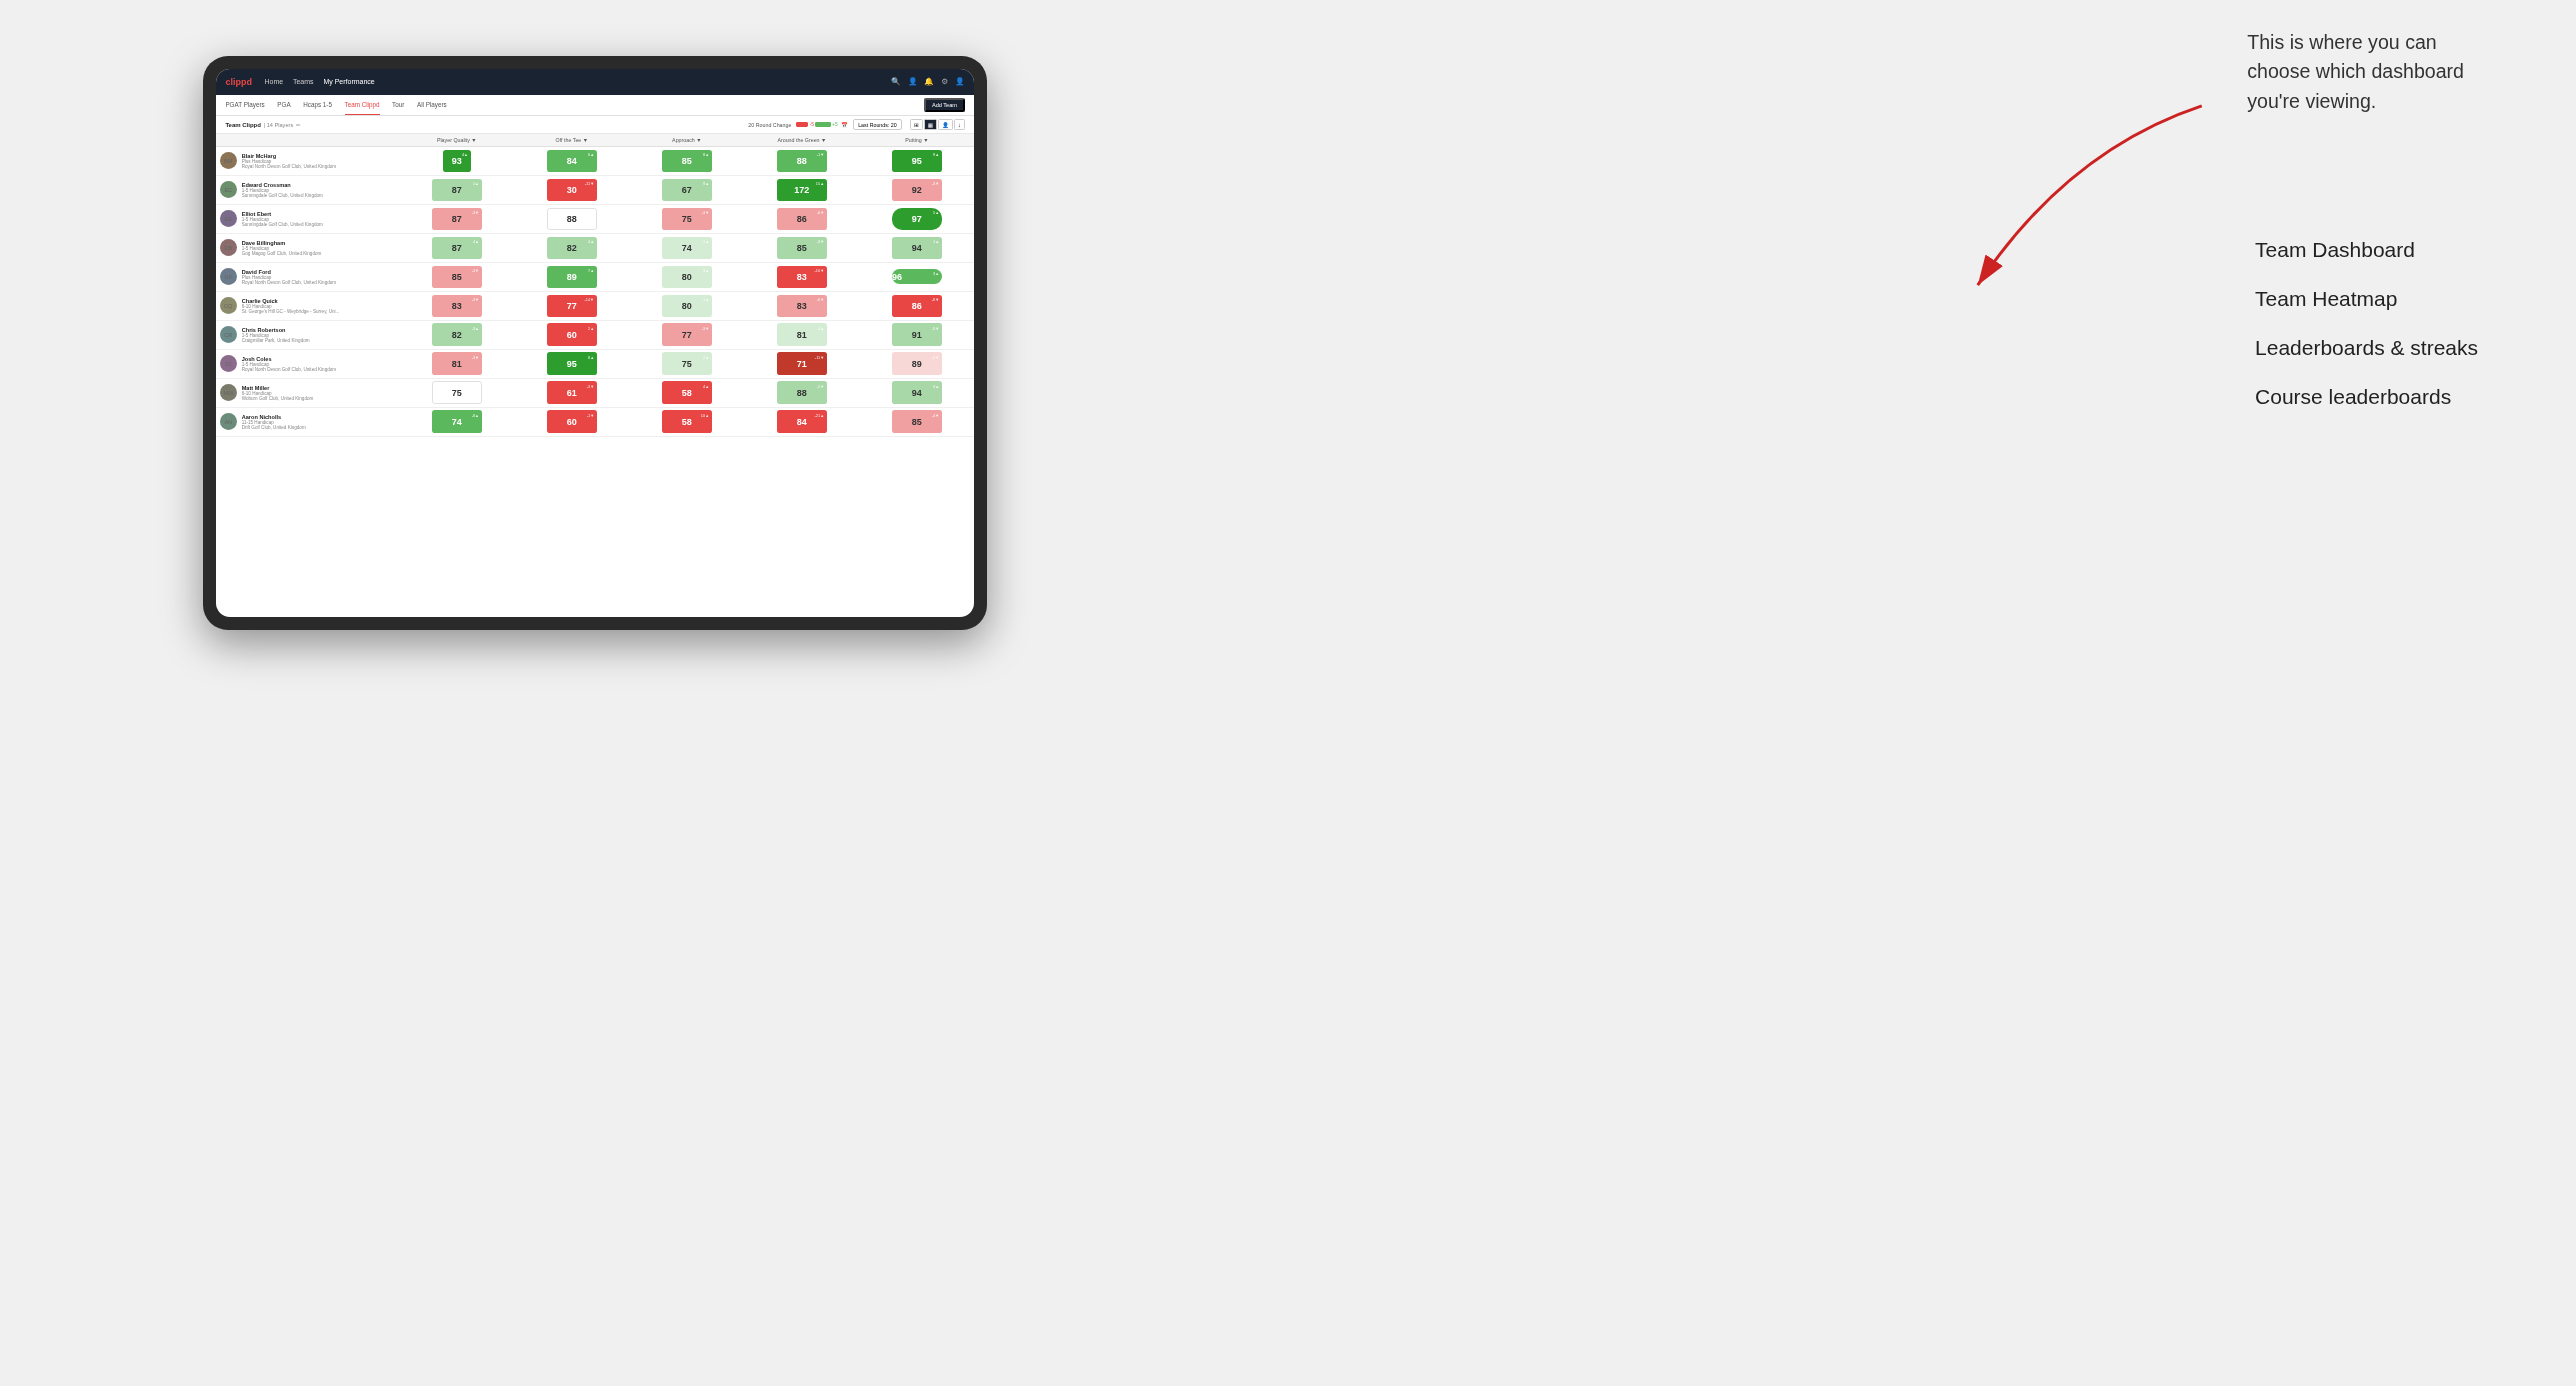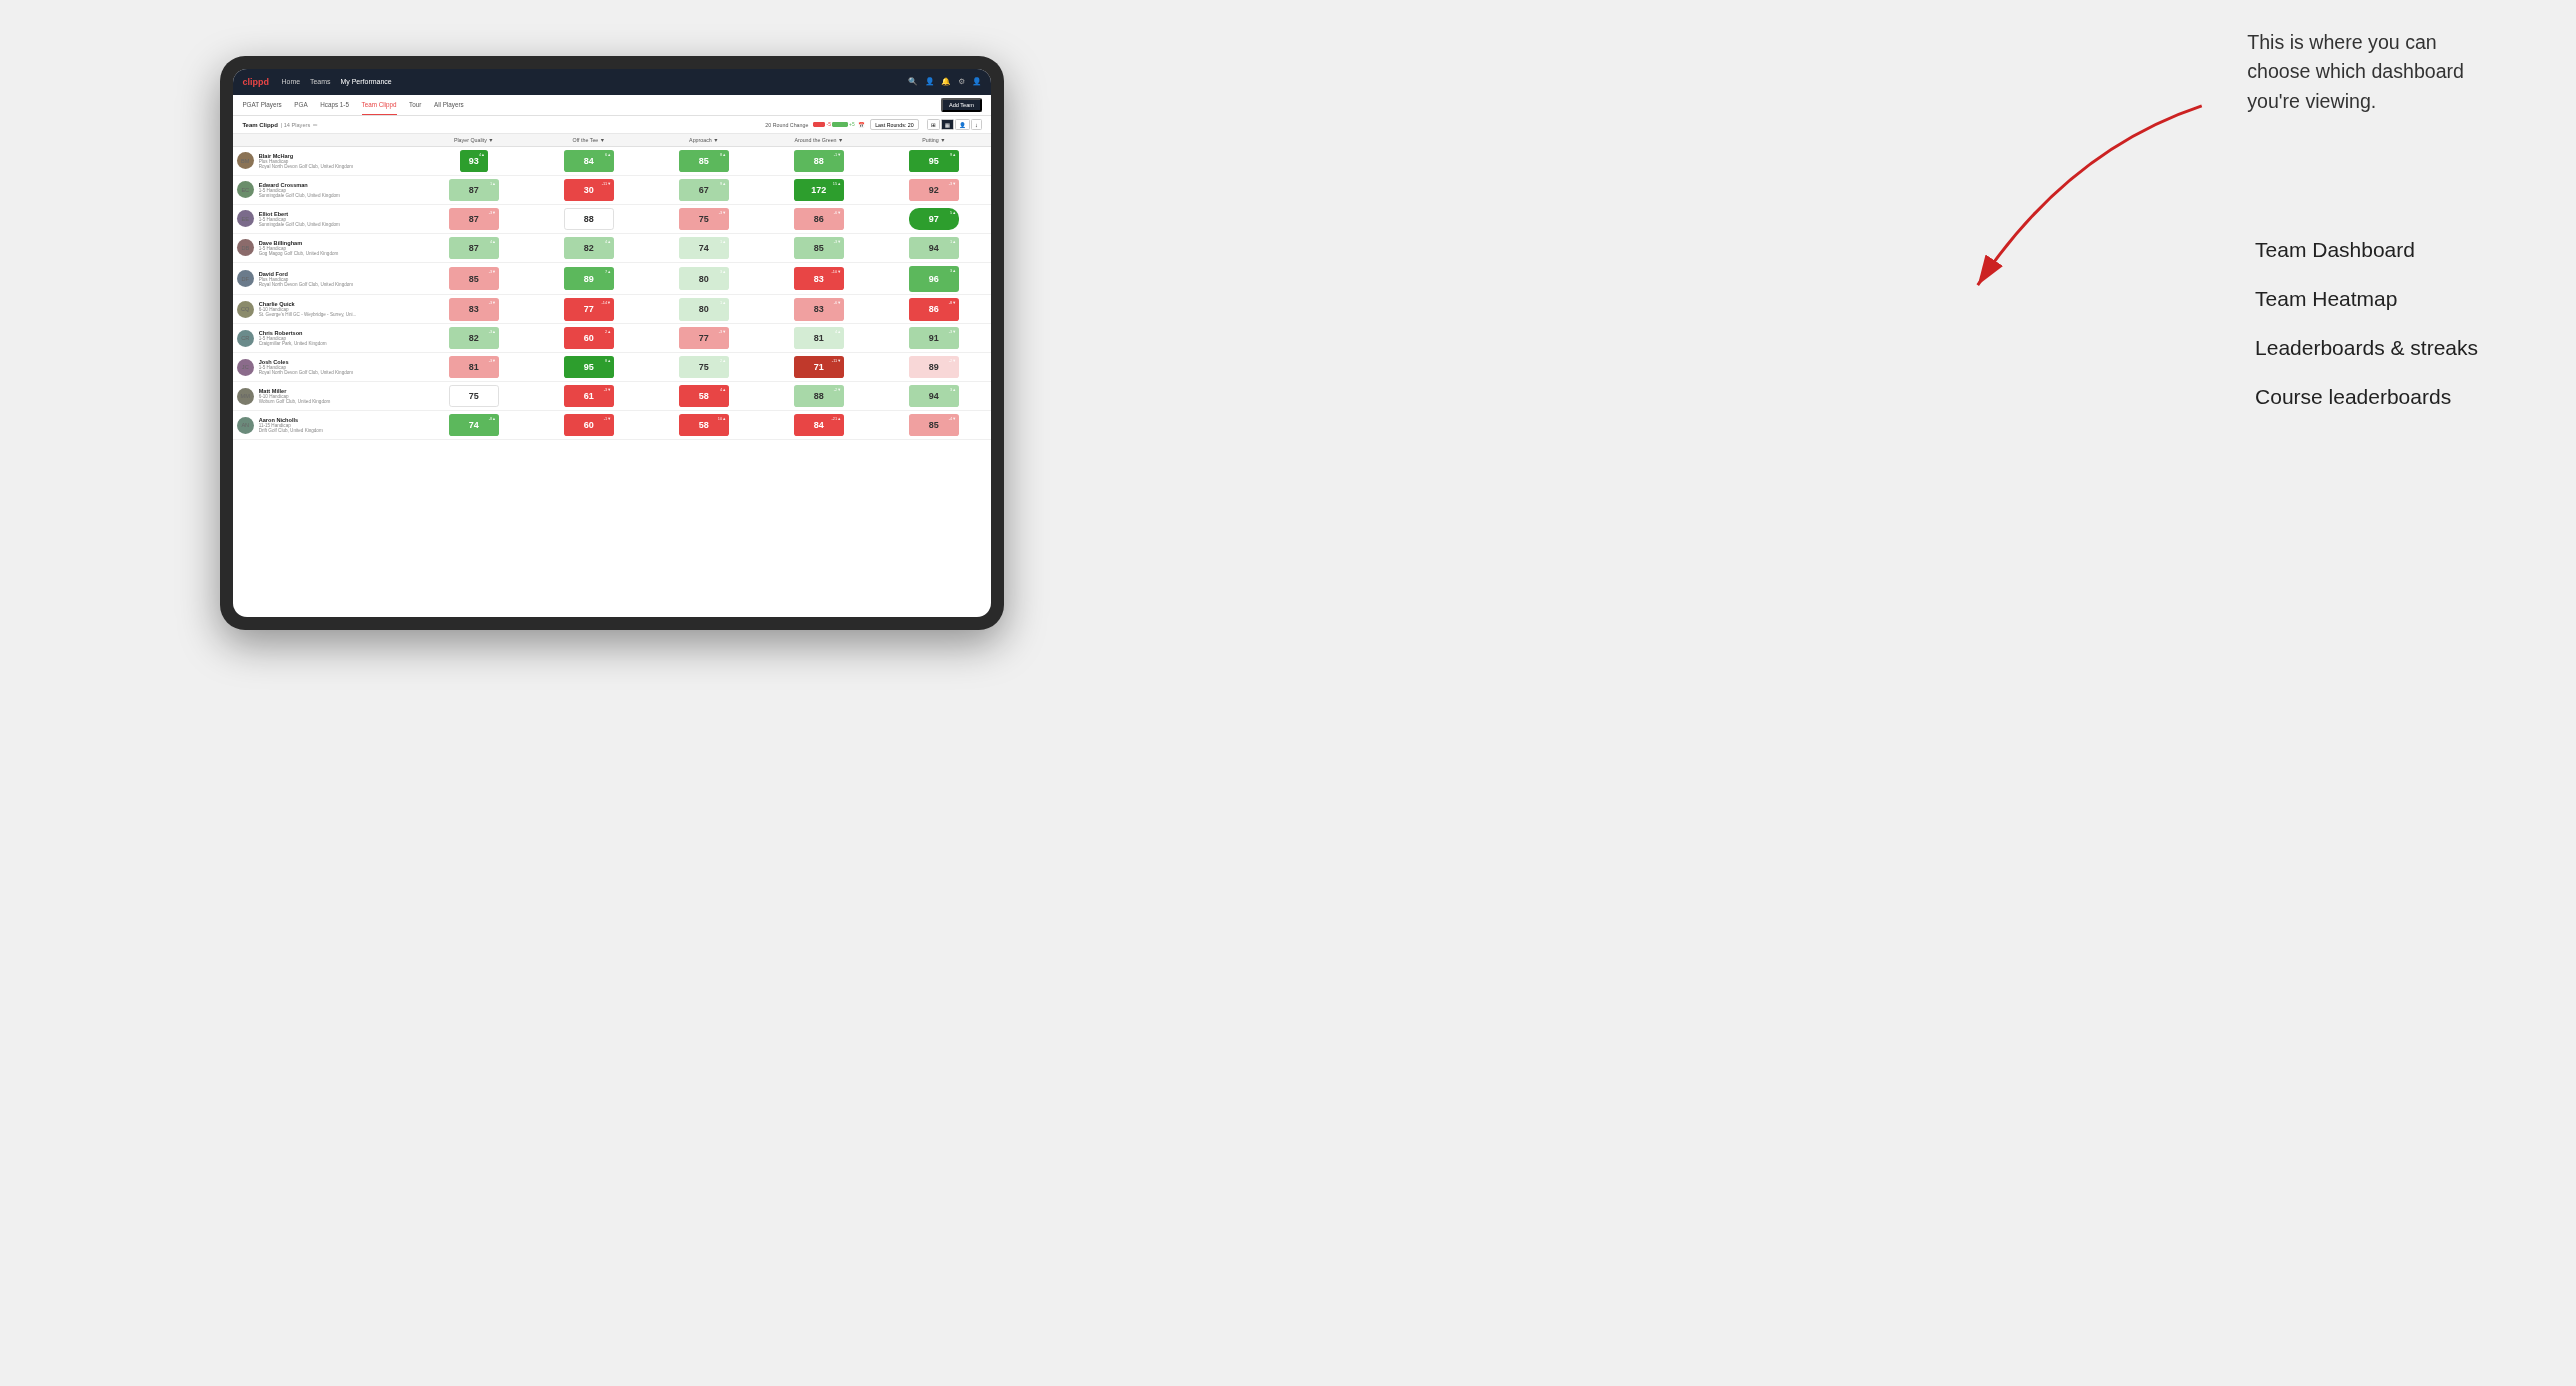--- a/index.html
+++ b/index.html
@@ -45,21 +45,21 @@
     }
     .dashboard-label {
       font-size: 21px;
       color: #222;
       font-weight: 500;
     }
 
     
     .ipad-frame {
       position: absolute;
-      left: 220px;
+      left: 203px;
       top: 56px;
       width: 784px;
       height: 574px;
       background: #2a2a2a;
       border-radius: 25px;
       box-shadow: 0 14px 42px rgba(0,0,0,0.4);
       padding: 12.6px;
     }
 
     .ipad-screen {
@@ -541,21 +541,21 @@
         <span class="score-change up">3▲</span>
       </div>
     </td>
               <td class="score-cell">
       <div style="display:inline-flex;align-items:center;justify-content:center;width:50px;height:22.4px;border-radius:2.8px;background:#e84545;position:relative;">
         <span style="font-size:9px;font-weight:700;color:#fff">83</span>
         <span class="score-change down">-10▼</span>
       </div>
     </td>
               <td class="score-cell">
-      <div style="display:inline-flex;align-items:center;justify-content:center;width:50px;height:26px;border-radius:3px;background:#5cb85c;position:relative;">
+      <div style="display:inline-flex;align-items:center;justify-content:flex-start;width:50px;height:15px;border-radius:9px;background:#5cb85c;position:relative;">
         <span style="font-size:9px;font-weight:700;color:#fff">96</span>
         <span class="score-change up">3▲</span>
       </div>
     </td>
             </tr>
             <tr>
               <td>
     <div class="player-cell">
       <div class="avatar" style="background:#8B8B6B;">
         CQ

